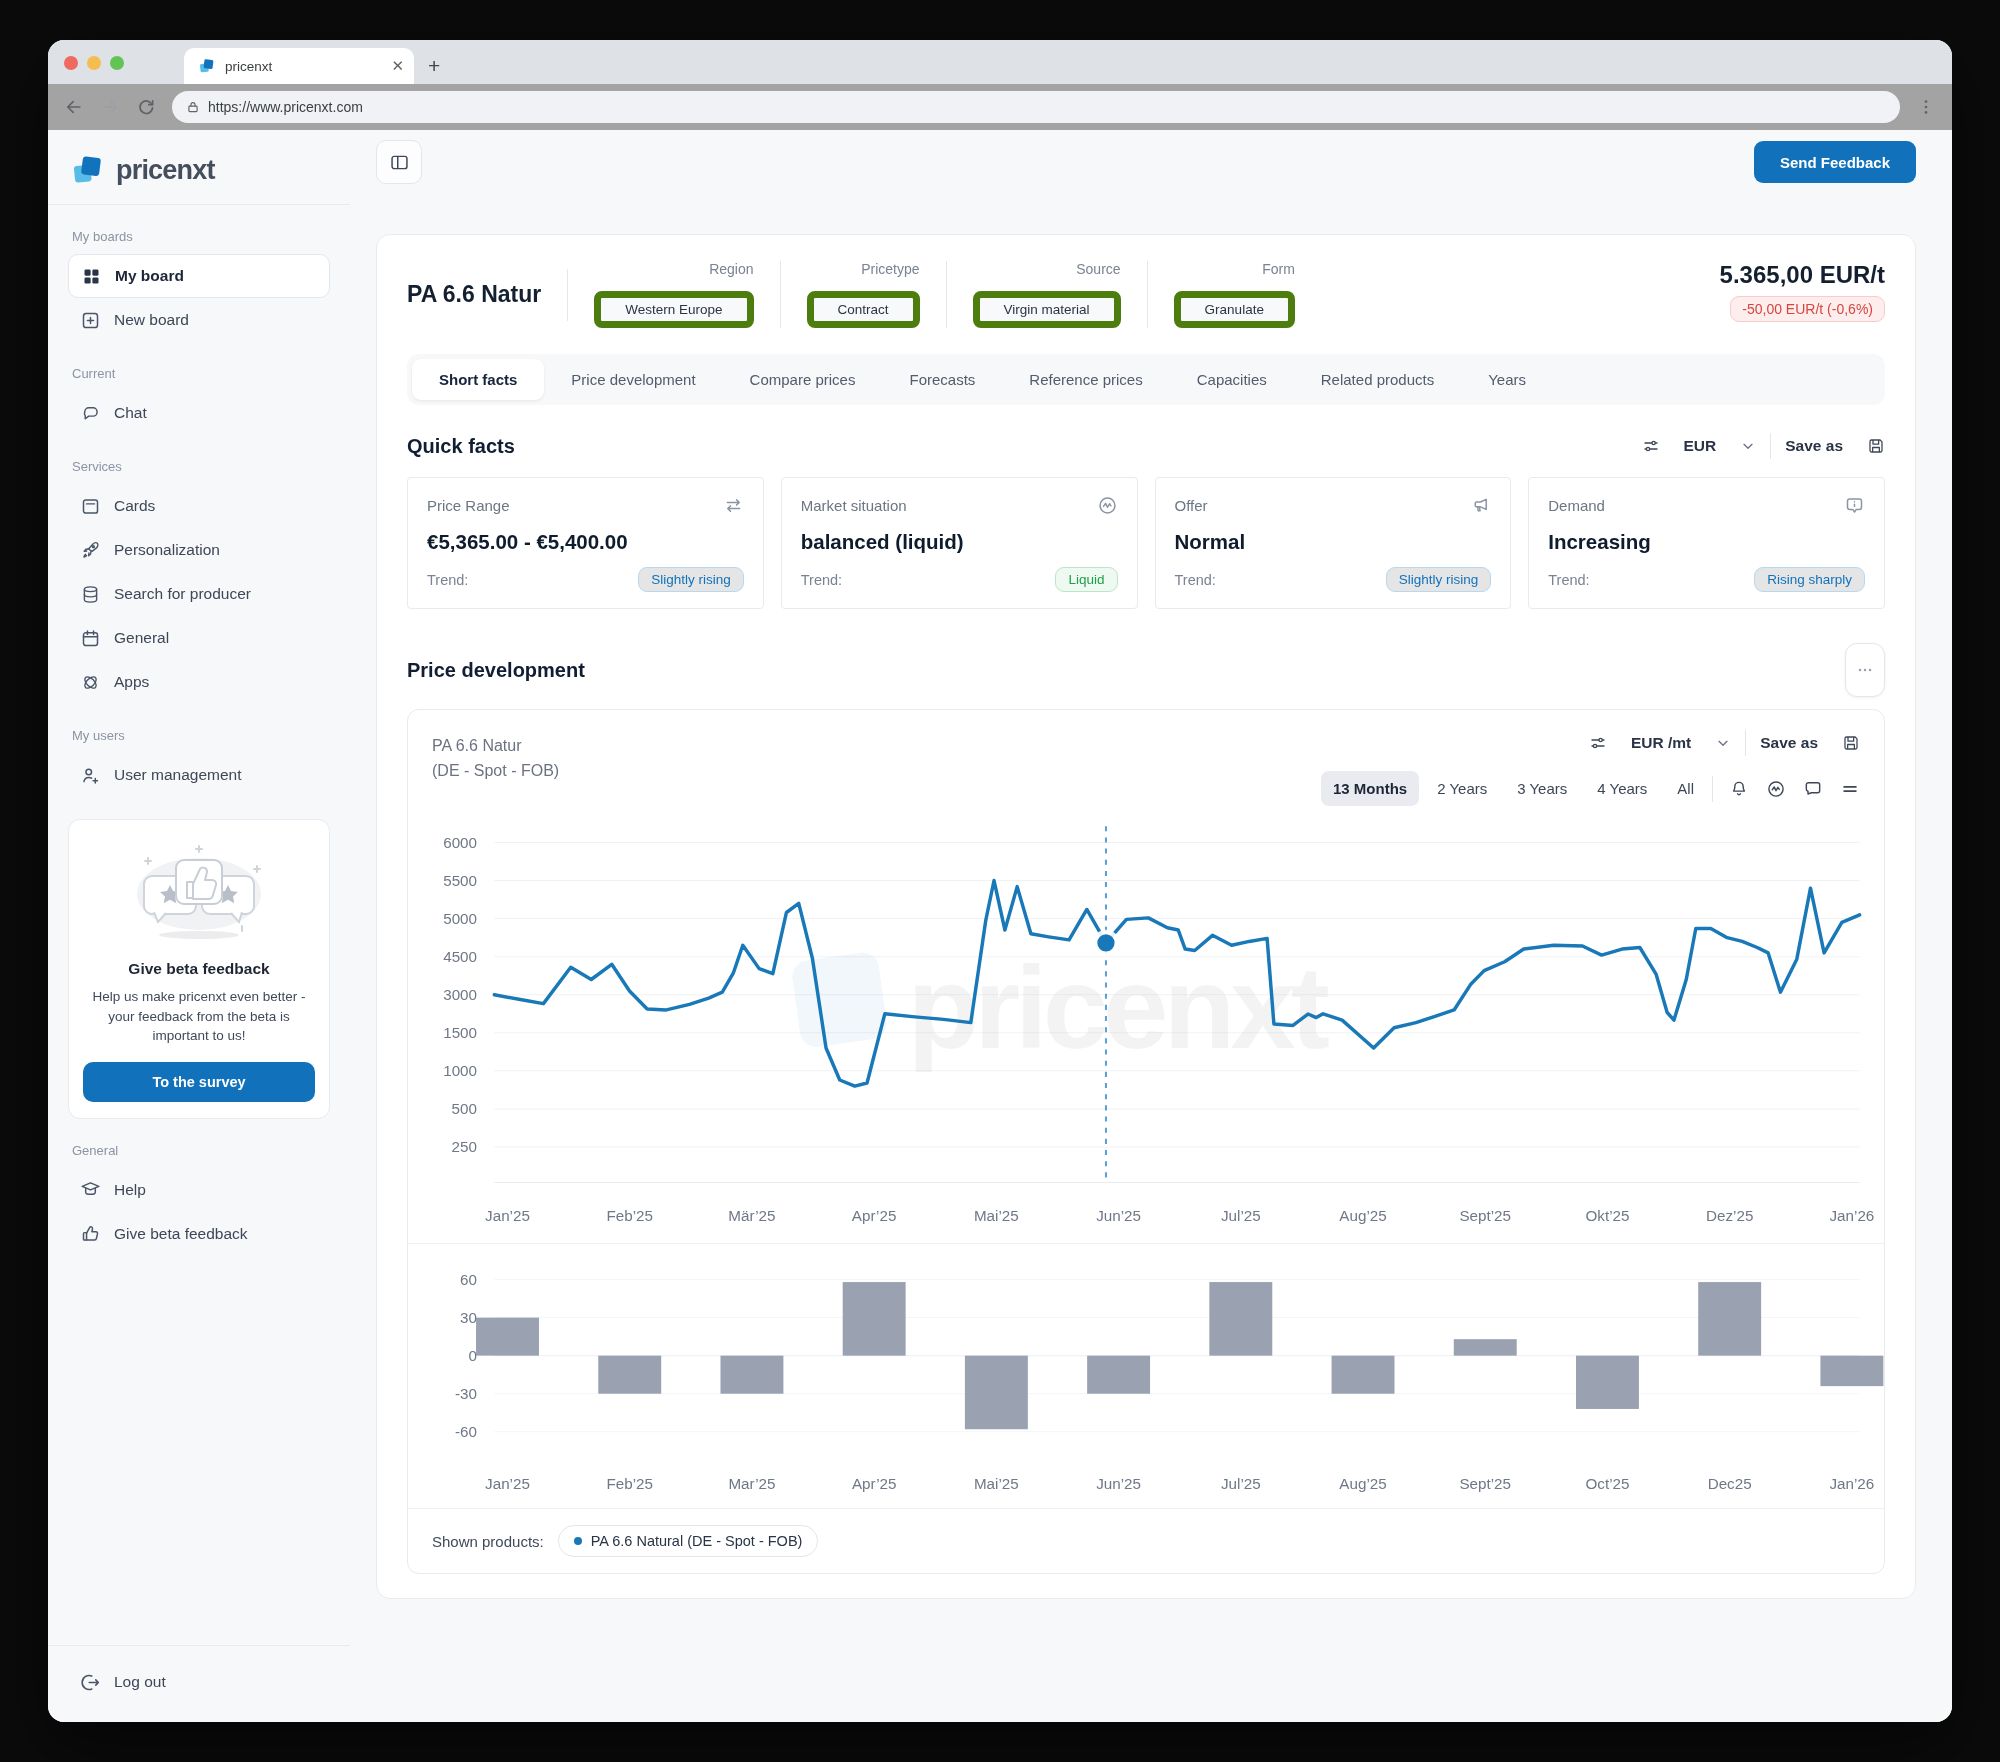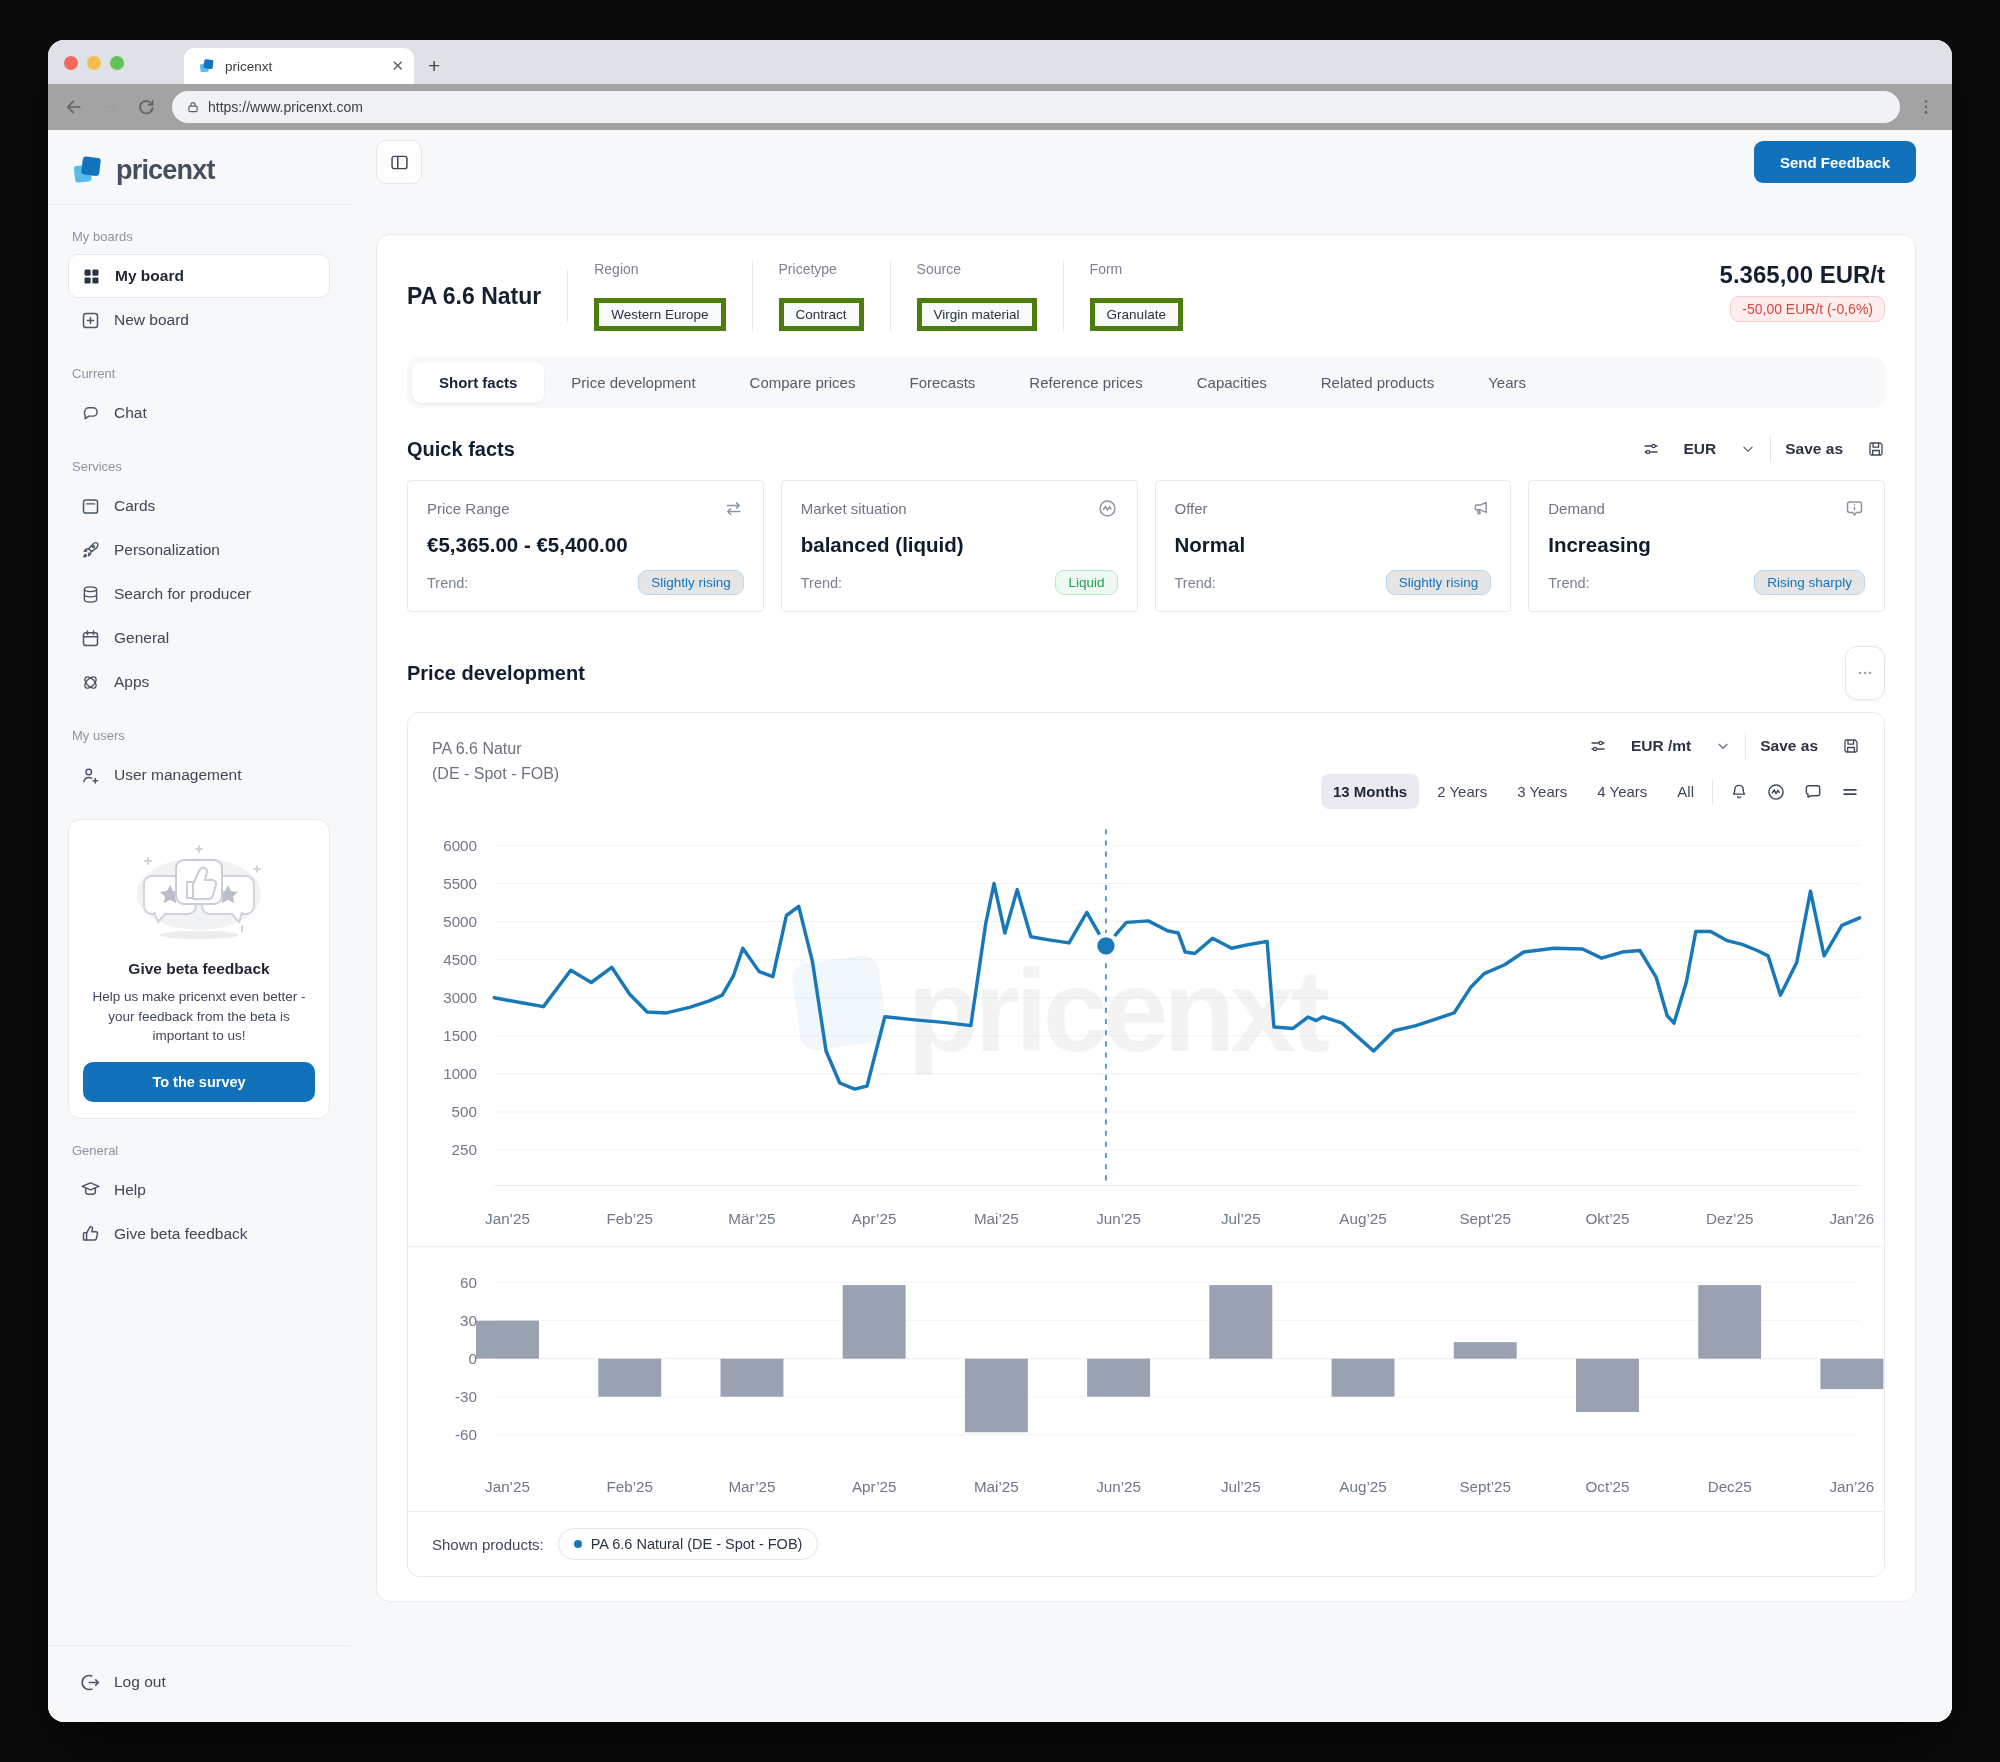--- a/index.html
+++ b/index.html
@@ -48,23 +48,23 @@
   .panel-btn svg { width:21px; height:21px; }
   .send-feedback { background:#1172bb; color:#fff; border:none; border-radius:9px; height:42px; padding:0 26px; font-size:15px; font-weight:700; font-family:inherit; }
   .main-card { margin-top:48px; background:#fff; border:1px solid #e8ebee; border-radius:14px; padding:26px 30px 24px 30px; }
 
   
   .prod-head { display:flex; justify-content:space-between; align-items:flex-start; }
   .prod-left { display:flex; align-items:center; gap:26px; }
   .prod-title { font-size:23px; font-weight:700; color:#14202f; }
   .meta { display:flex; align-items:stretch; gap:26px; }
   .vdiv { width:1px; background:#e4e7eb; }
-  .meta-item { display:flex; flex-direction:column; gap:21px; }
+  .meta-item { display:flex; flex-direction:column; gap:14px;text-align:right; }
   .meta-label { font-size:14px; color:#7a8393; }
-  .chip { align-self:flex-start; font-size:13.5px; color:#2a3446; background:#f8f9fa; border:5px solid #4d7c0f; border-radius:0; padding:4px 12px; }
+  .chip { align-self:flex-start; font-size:13.5px; color:#2a3446; background:#f8f9fa; border:7px solid #4d7c0f; border-radius:8px; padding:4px 24px; }
   .prod-price { text-align:right; }
   .price { font-size:24px; font-weight:700; color:#14202f; }
   .pill-red { display:inline-block; margin-top:7px; font-size:14px; color:#d6453f; background:#fdeeed; border:1px solid #f6cdca; border-radius:9px; padding:4px 11px; }
 
   
   .tabs { margin-top:26px; background:#f7f8f9; border-radius:12px; padding:5px; display:flex; align-items:center; }
   .tab { padding:12px 27px; font-size:15px; color:#525c6c; border-radius:9px; white-space:nowrap; }
   .tab.active { background:#fff; color:#16243d; font-weight:700; box-shadow:0 1px 3px rgba(20,30,50,.08); }
 
   

